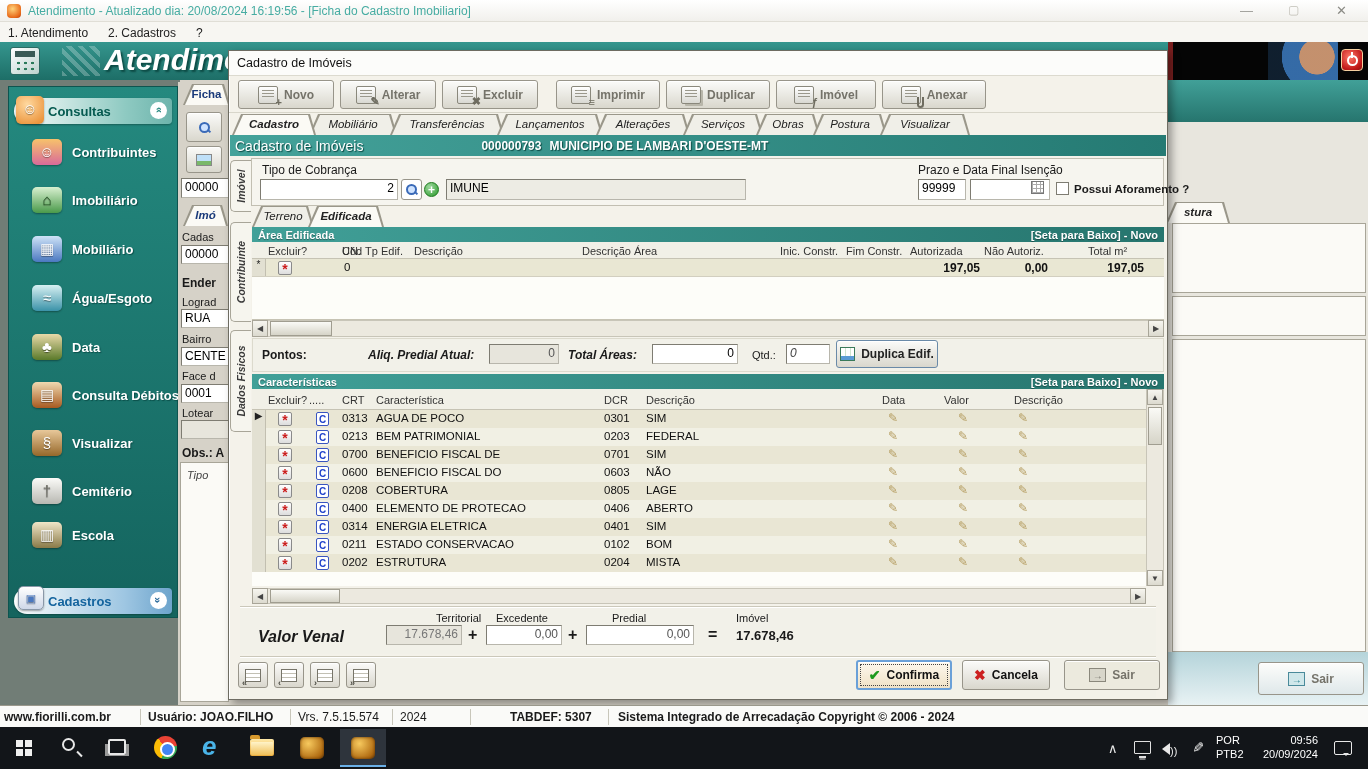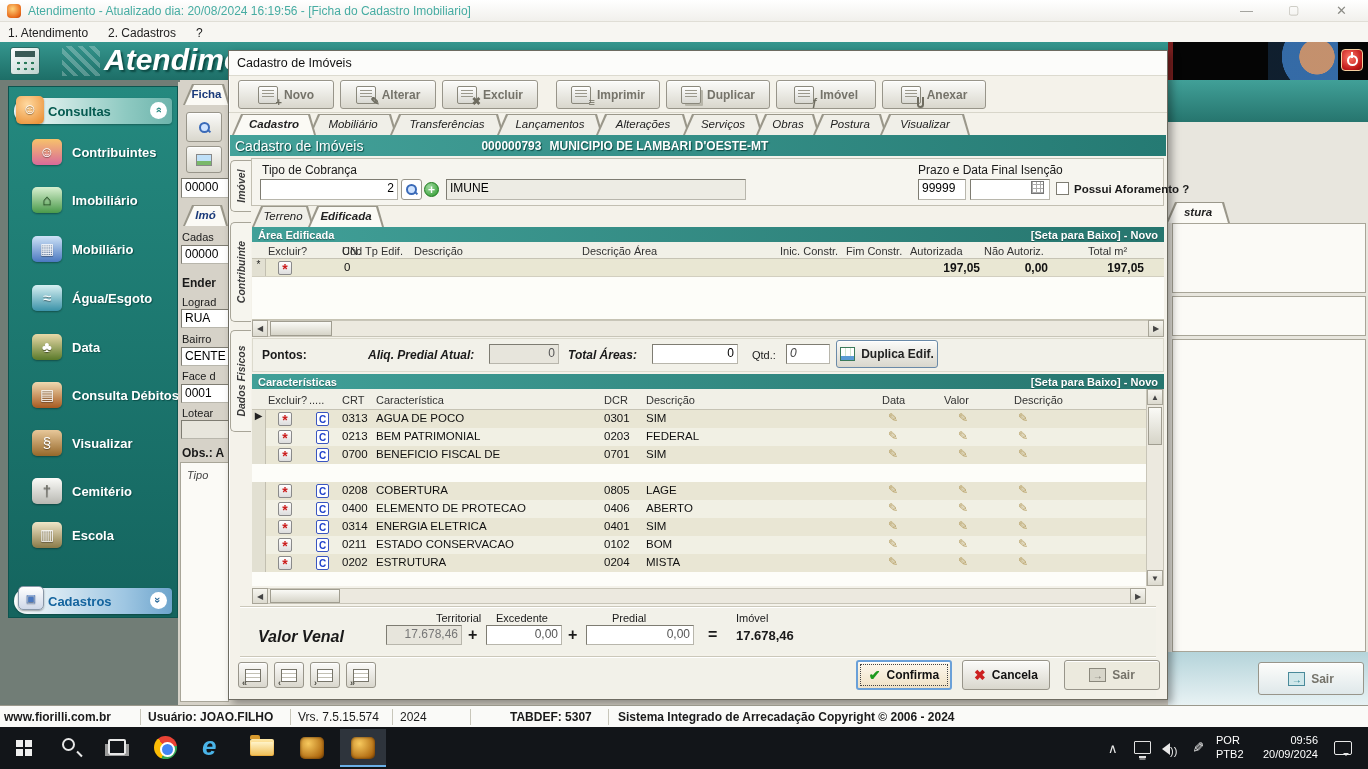--- a/index.html
+++ b/index.html
@@ -435,20 +435,32 @@
     <span class="delic" style="left:26px;"></span>
       <span class="cic" style="left:64px;"></span>
     <span class="cell" style="left:90px;">0700</span>
       <span class="cell" style="left:124px;">BENEFICIO FISCAL DE</span>
     <span class="cell" style="left:352px;">0701</span>
       <span class="cell" style="left:394px;">SIM</span>
     <span class="pen" style="left:636px;"></span>
       <span class="pen" style="left:706px;"></span>
       <span class="pen" style="left:766px;"></span>
   </div>
+  <div class="grow" style="left:252px;top:464px;width:894px;background:#f1f0e4;">
+    <span class="marker"></span>
+    <span class="delic" style="left:26px;"></span>
+      <span class="cic" style="left:64px;"></span>
+    <span class="cell" style="left:90px;">0600</span>
+      <span class="cell" style="left:124px;">BENEFICIO FISCAL DO</span>
+    <span class="cell" style="left:352px;">0603</span>
+      <span class="cell" style="left:394px;">NÃO</span>
+    <span class="pen" style="left:636px;"></span>
+      <span class="pen" style="left:706px;"></span>
+      <span class="pen" style="left:766px;"></span>
+  </div>
   <div class="grow" style="left:252px;top:482px;width:894px;background:#e9e6d4;">
     <span class="marker"></span>
     <span class="delic" style="left:26px;"></span>
       <span class="cic" style="left:64px;"></span>
     <span class="cell" style="left:90px;">0208</span>
       <span class="cell" style="left:124px;">COBERTURA</span>
     <span class="cell" style="left:352px;">0805</span>
       <span class="cell" style="left:394px;">LAGE</span>
     <span class="pen" style="left:636px;"></span>
       <span class="pen" style="left:706px;"></span>

